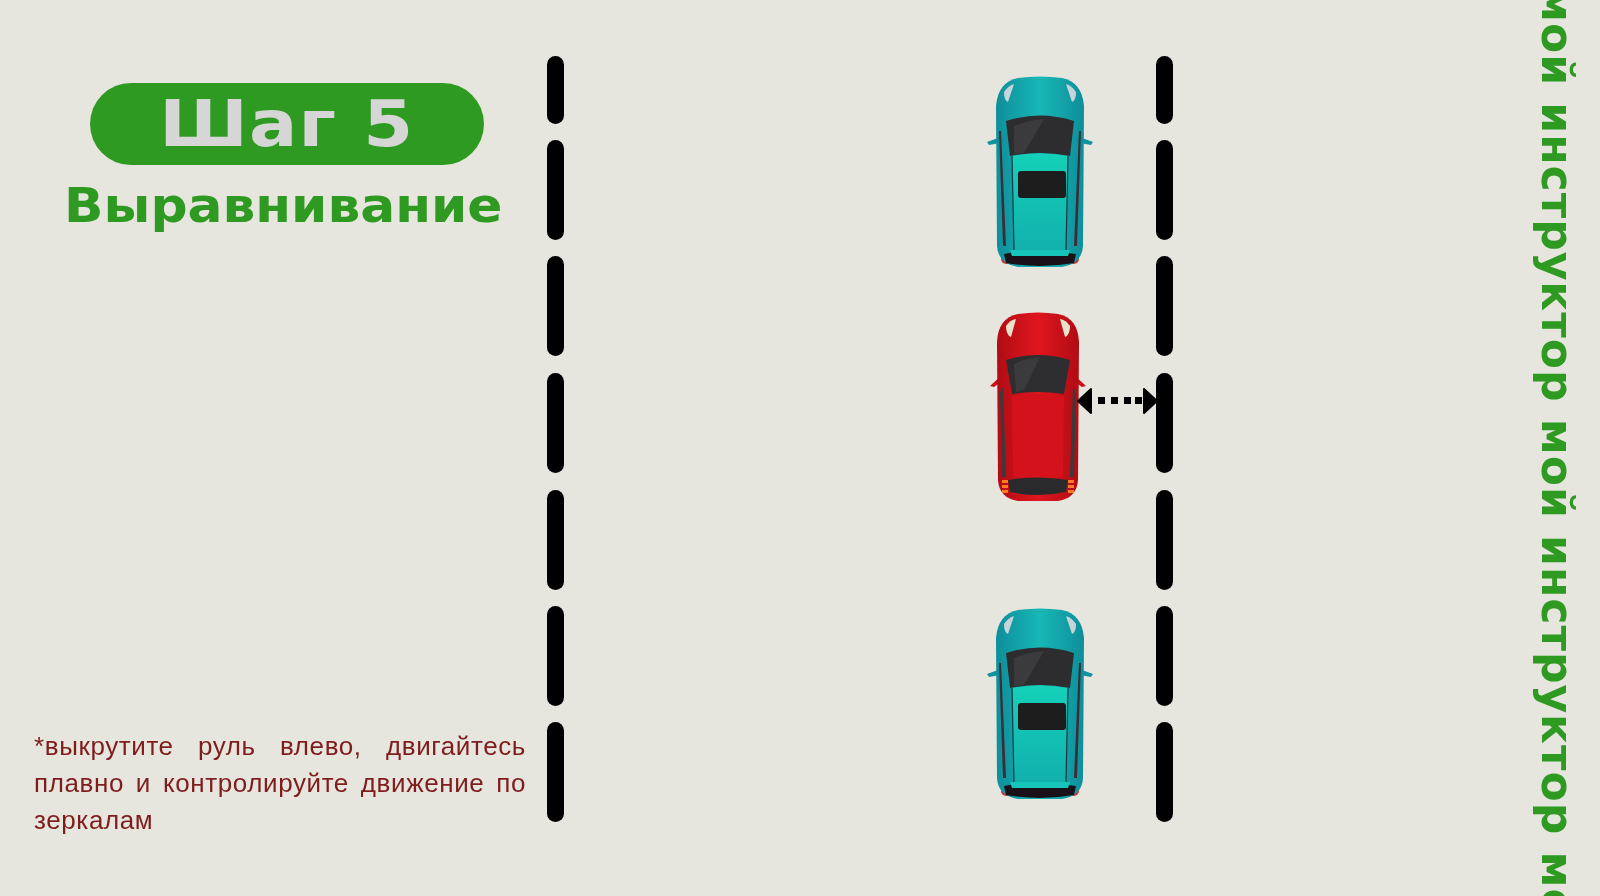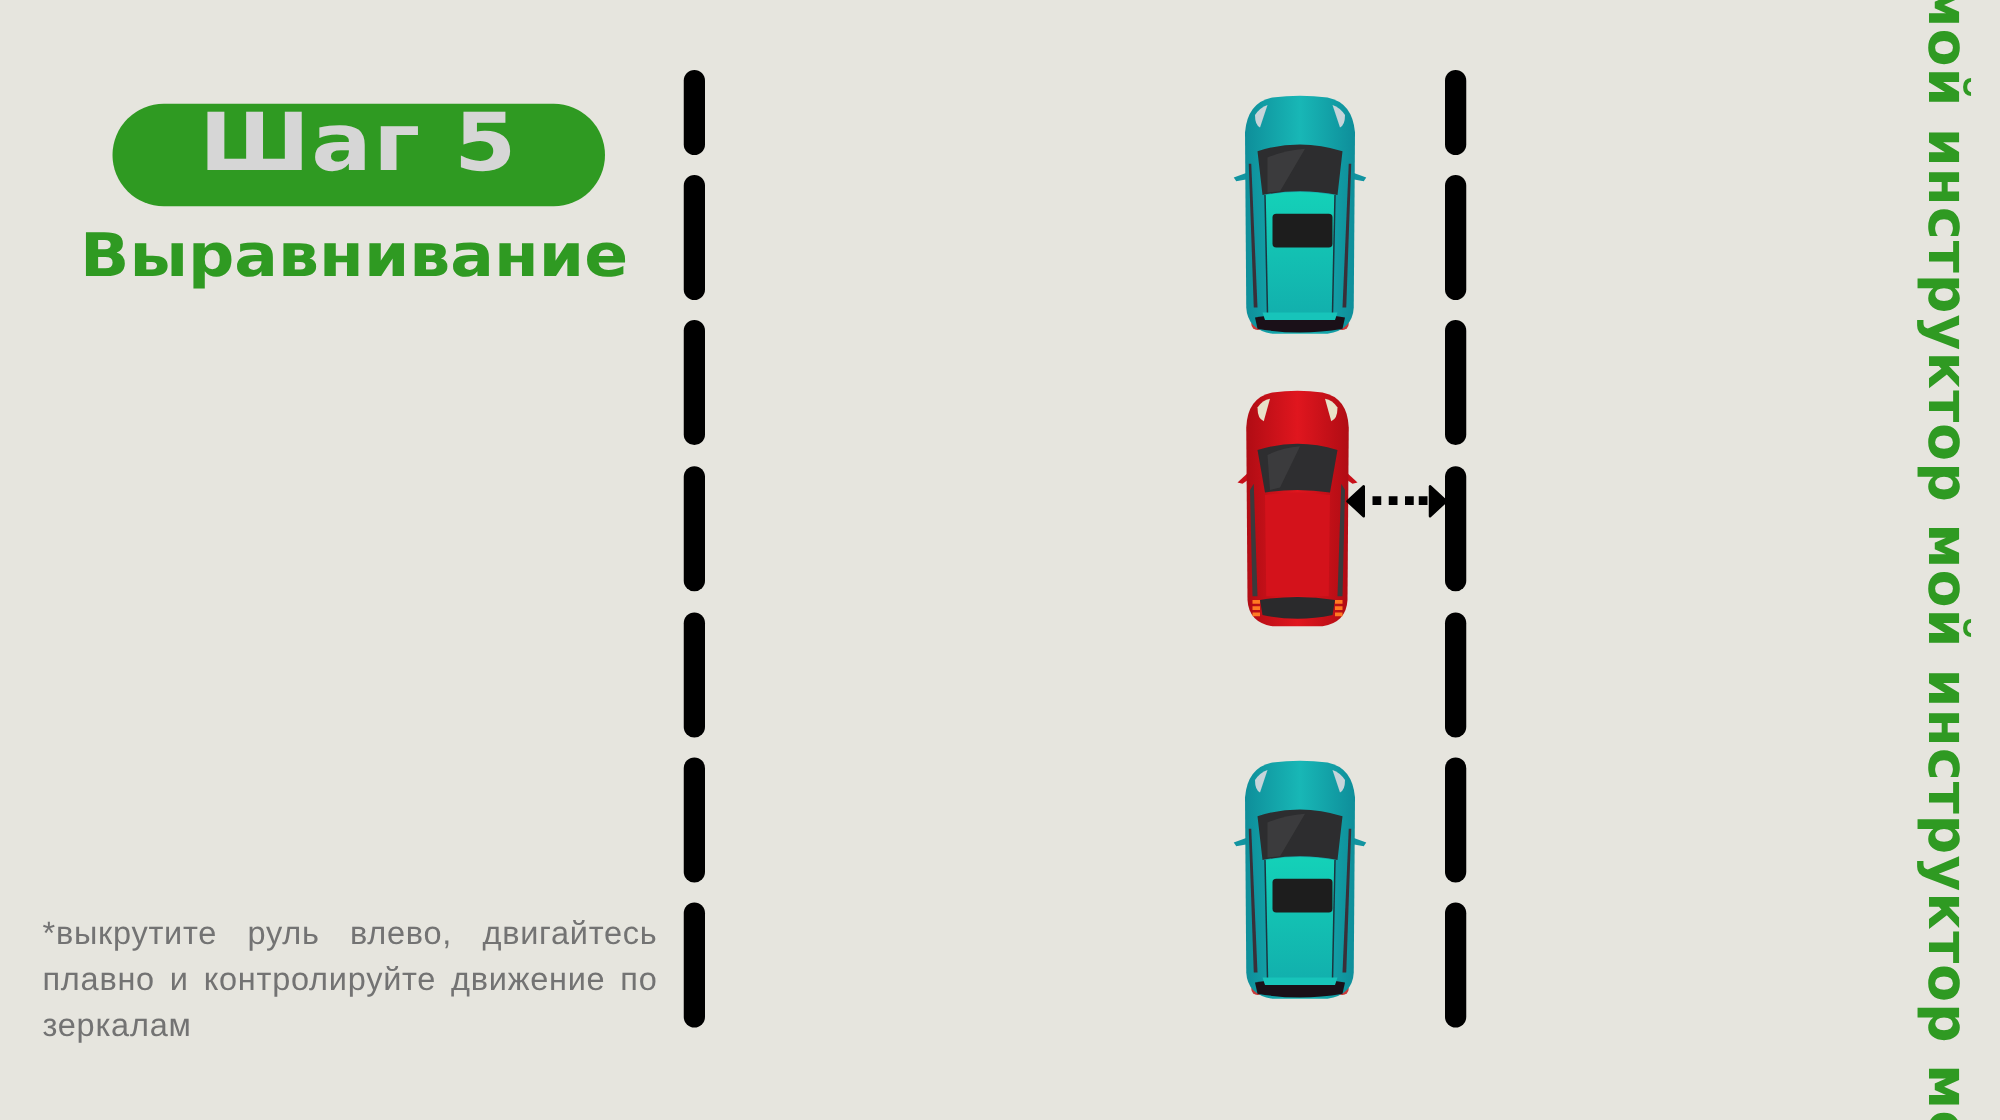--- a/index.html
+++ b/index.html
@@ -16,20 +16,21 @@
     }
     .step-badge {
       position: absolute;
       left: 90px;
       top: 83px;
       width: 394px;
       height: 82px;
       background: #2f9a22;
       border-radius: 41px;
       display: flex;
+      align-items: center;
       justify-content: center;
     }
     .step-badge-label {
       color: #d6d6d6;
       font-family: "DejaVu Sans", "Liberation Sans", sans-serif;
       font-weight: bold;
       font-size: 64px;
       letter-spacing: 1px;
       line-height: 1;
       transform: scaleX(1.12);
@@ -46,21 +47,21 @@
       line-height: 58px;
       white-space: nowrap;
       transform-origin: left center;
       transform: scaleX(1.08);
     }
     .instruction {
       position: absolute;
       left: 34px;
       top: 728px;
       width: 492px;
-      color: #737373;
+      color: #7f1d1d;
       font-family: "Liberation Sans", sans-serif;
       font-size: 26px;
       line-height: 37px;
       text-align: justify;
       letter-spacing: 0.6px;
     }
     .lane-line {
       position: absolute;
       width: 17px;
       top: 0;

